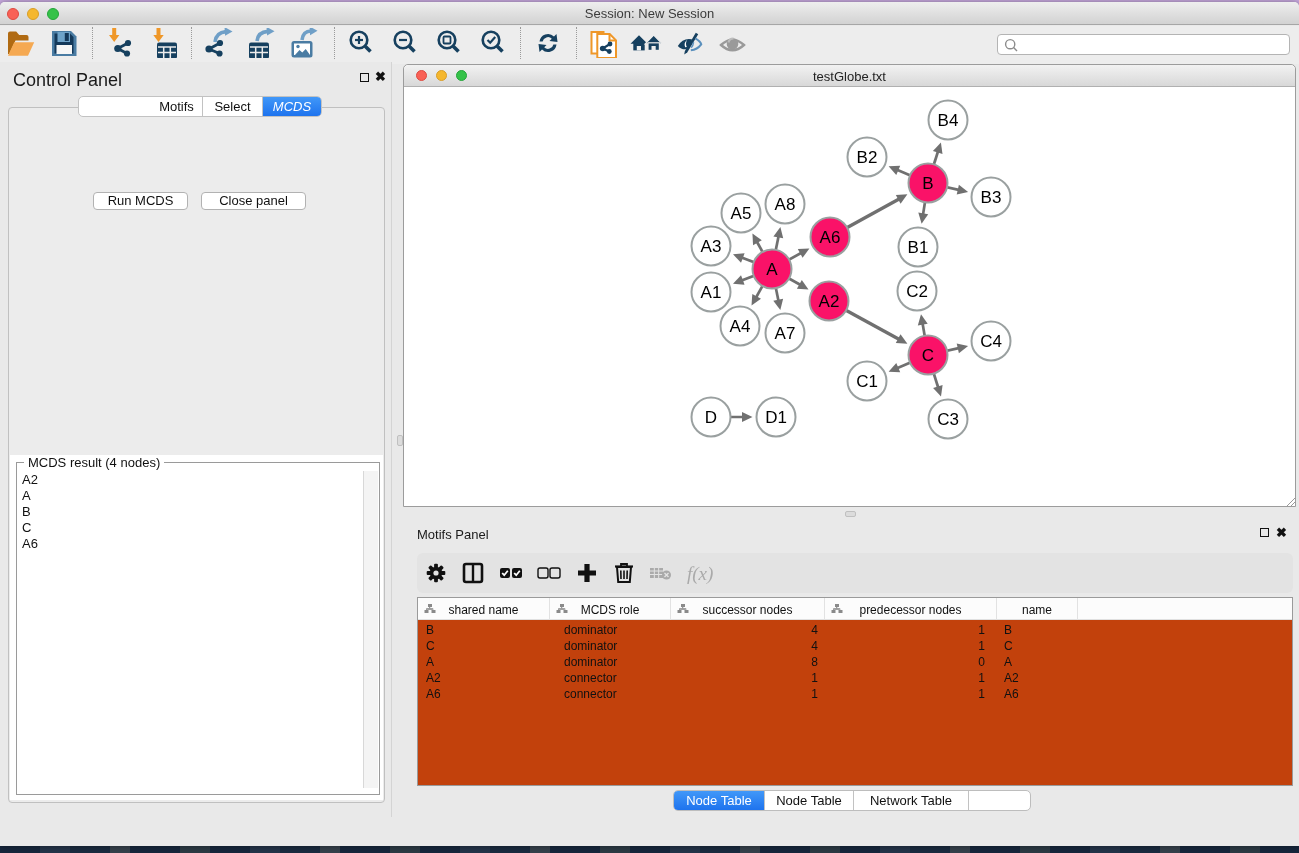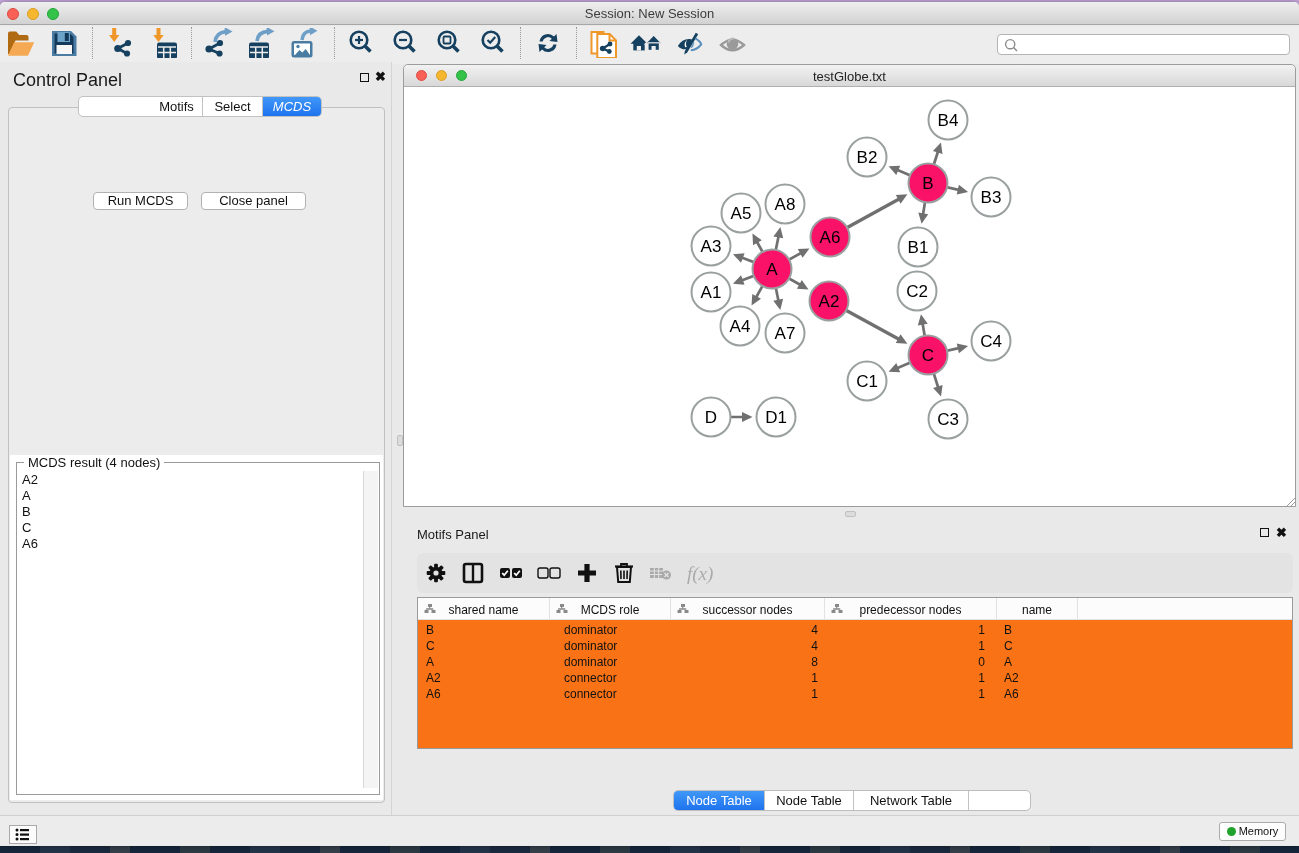--- a/index.html
+++ b/index.html
@@ -62,22 +62,22 @@
 #nettitle .t1 { left:12px; top:5px; width:11px; height:11px; background:#f96156; border:1px solid #dd4b41;}
 #nettitle .t2 { left:32px; top:5px; width:11px; height:11px; background:#f5b72e; border:1px solid #d99e27;}
 #nettitle .t3 { left:52px; top:5px; width:11px; height:11px; background:#35c249; border:1px solid #24a53a;}
 #nettitle .txt { position:absolute; top:4px; width:100%; text-align:center; font-size:13px; color:#222; }
 #netcanvas { position:absolute; left:0; top:22px; width:891px; height:420px; }
 
 #tpanel { position:absolute; left:403px; top:515px; width:896px; height:300px; background:#e9e9e9; }
 #tpanel .ptitle { position:absolute; left:14px; top:10px; font-size:13px; color:#1a1a1a; }
 #ttoolbar { position:absolute; left:14px; top:36px; width:876px; height:40px;
   background:#e3e3e3; border-radius:6px; }
-#ttable { position:absolute; left:14px; top:80px; width:876px; height:152px;
-  background:#f97316; border:1px solid #9a9a9a; }
+#ttable { position:absolute; left:14px; top:80px; width:876px; height:189px;
+  background:#c2410c; border:1px solid #9a9a9a; }
 #thead { position:absolute; left:0; top:0; width:100%; height:22px; background:#fcfcfc;
   border-bottom:1px solid #e0e0e0; font-size:12px; color:#111; }
 #thead .hcell { position:absolute; top:0; height:22px; line-height:24px; text-align:center;
   border-right:1px solid #e2e2e2; }
 .trow { position:absolute; left:0; width:660px; height:16px; font-size:12px; color:#111; }
 .trow span { position:absolute; top:0; line-height:16px; }
 #ttabs { position:absolute; left:270px; top:273px; height:21px; display:flex;
   background:#fff; border:1px solid #bdbdbd; border-radius:5px; overflow:hidden; }
 #ttabs .tab { text-align:center; font-size:13px; color:#111; line-height:19px; border-right:1px solid #c2c2c2; }
 #ttabs .tab:last-child { border-right:none;margin-top:36px; }
@@ -488,26 +488,13 @@
     </div>
   </div>
   <div style="position:absolute; left:397px; top:433px; width:6px; height:11px; background:#dcdcdc; border:1px solid #c0c0c0; border-radius:2px;"></div>
   <div style="position:absolute; left:845px; top:509px; width:11px; height:6px; background:#dcdcdc; border:1px solid #c0c0c0; border-radius:2px;"></div>
   <svg style="position:absolute; left:1284px; top:494px;" width="12" height="12" viewBox="0 0 12 12">
       <g stroke="#9a9a9a" stroke-width="1">
         <line x1="2" y1="11" x2="11" y2="2"></line>
         <line x1="6" y1="11" x2="11" y2="6"></line>
       </g>
     </svg>
-  <div id="statusbar">
-    <div id="listbtn"><svg width="26" height="17" viewBox="0 0 26 17">
-          <g fill="#111">
-            <circle cx="7" cy="4" r="1.5"></circle>
-            <circle cx="7" cy="8.5" r="1.5"></circle>
-            <circle cx="7" cy="13" r="1.5"></circle>
-            <rect x="10" y="3" width="9" height="2.2"></rect>
-            <rect x="10" y="7.5" width="9" height="2.2"></rect>
-            <rect x="10" y="12" width="9" height="2.2"></rect>
-          </g>
-        </svg></div>
-    <div id="membtn"><span class="dot"></span>Memory</div>
-  </div>
 </div>
 
 </body></html>

